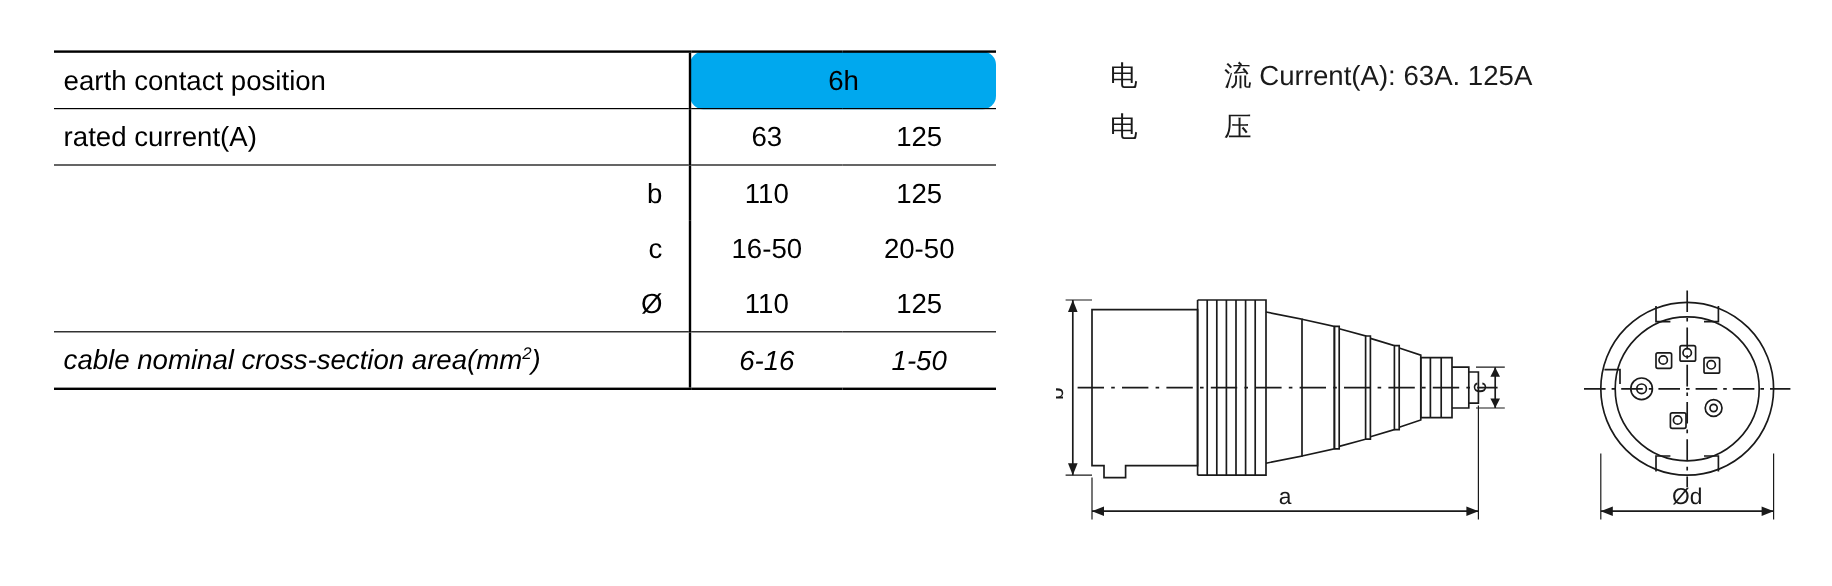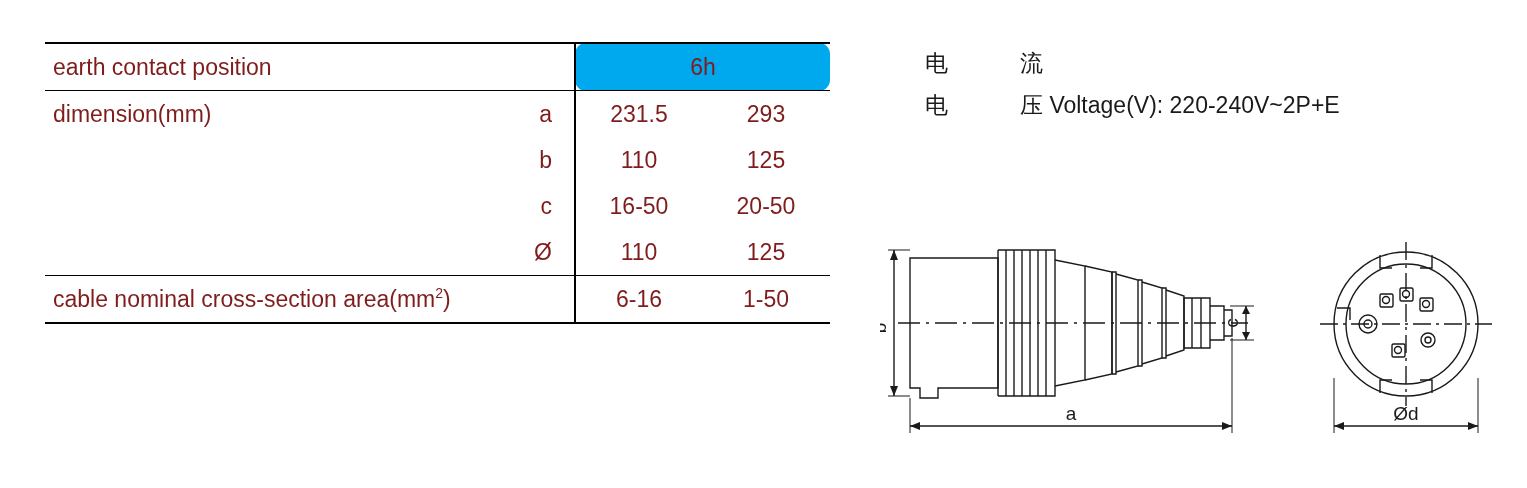--- a/index.html
+++ b/index.html
@@ -19,37 +19,37 @@
   }
   table.spec{
     border-collapse:collapse;
     width:785px;
     table-layout:fixed;
   }
   table.spec td{
     border:0;
     padding:0;
     font-size:23px;
-    color:#7f1d1d;
+    color:#000000;
     height:46px;
     vertical-align:middle;
   }
   .cell-label{
     text-align:left;
     padding-left:8px !important;
   }
   .cell-sub{
     text-align:right;
     padding-right:22px !important;
   }
   .cell-val{
     text-align:center;
   }
   .bt{border-top:2px solid #000 !important;}
-  .bb{border-bottom:2px solid #000 !important;}
+  .bb{border-bottom:2px solid #000 !important;font-style:italic;}
   .bl{border-left:2px solid #000 !important;border-radius:11px;}
   .thin-b{border-bottom:1.5px solid #000 !important;}
   .hdr-blue{
     background:#00a8ee;
     text-align:center;
     font-size:23px;
     color:#000;
   }
   .nowrap{white-space:nowrap;}
   sup{font-size:14px;vertical-align:super;}
@@ -97,30 +97,27 @@
       <col style="width:127px">
       <col style="width:128px">
     </colgroup>
     <tbody>
 
       <tr>
         <td class="cell-label bt thin-b">earth contact position</td>
         <td class="hdr-blue bt thin-b bl" colspan="2">6h</td>
       </tr>
 
-
-
-      <tr>
-        <td class="cell-label" style="position:relative;">
-          <span>dimension(mm)</span>
-          <span style="position:absolute;right:22px;top:0;line-height:46px;">a</span>
-        </td>
-        <td class="cell-val bl">231.5</td>
-        <td class="cell-val">293</td>
-      </tr>
+      <tr>
+        <td class="cell-label thin-b">rated current(A)</td>
+        <td class="cell-val thin-b bl">63</td>
+        <td class="cell-val thin-b">125</td>
+      </tr>
+
+
 
       <tr>
         <td class="cell-sub">b</td>
         <td class="cell-val bl">110</td>
         <td class="cell-val">125</td>
       </tr>
 
       <tr>
         <td class="cell-sub">c</td>
         <td class="cell-val bl">16-50</td>
@@ -141,26 +138,26 @@
     </tbody>
   </table>
 
 </div>
 
 <div id="info-block">
   <div class="info-line">
     <span class="cn-pair">
       <span class="c1">电</span><span class="c2">流</span>
     </span>
+    <span>Current(A): 63A. 125A</span>
   </div>
   <div class="info-line">
     <span class="cn-pair">
       <span class="c1">电</span><span class="c2">压</span>
     </span>
-    <span>Voltage(V): 220-240V~2P+E</span>
   </div>
 </div>
 
 <div id="drawings">
   <svg width="630" height="225" viewBox="0 0 630 225">
     <g fill="none" stroke="#1a1a1a" stroke-width="1.4" stroke-linejoin="miter">
 
       <g>
 
         <path d="M30,30 L30,160 L40,160 L40,170 L58,170 L58,160 L118,160 L118,30 Z"></path>

